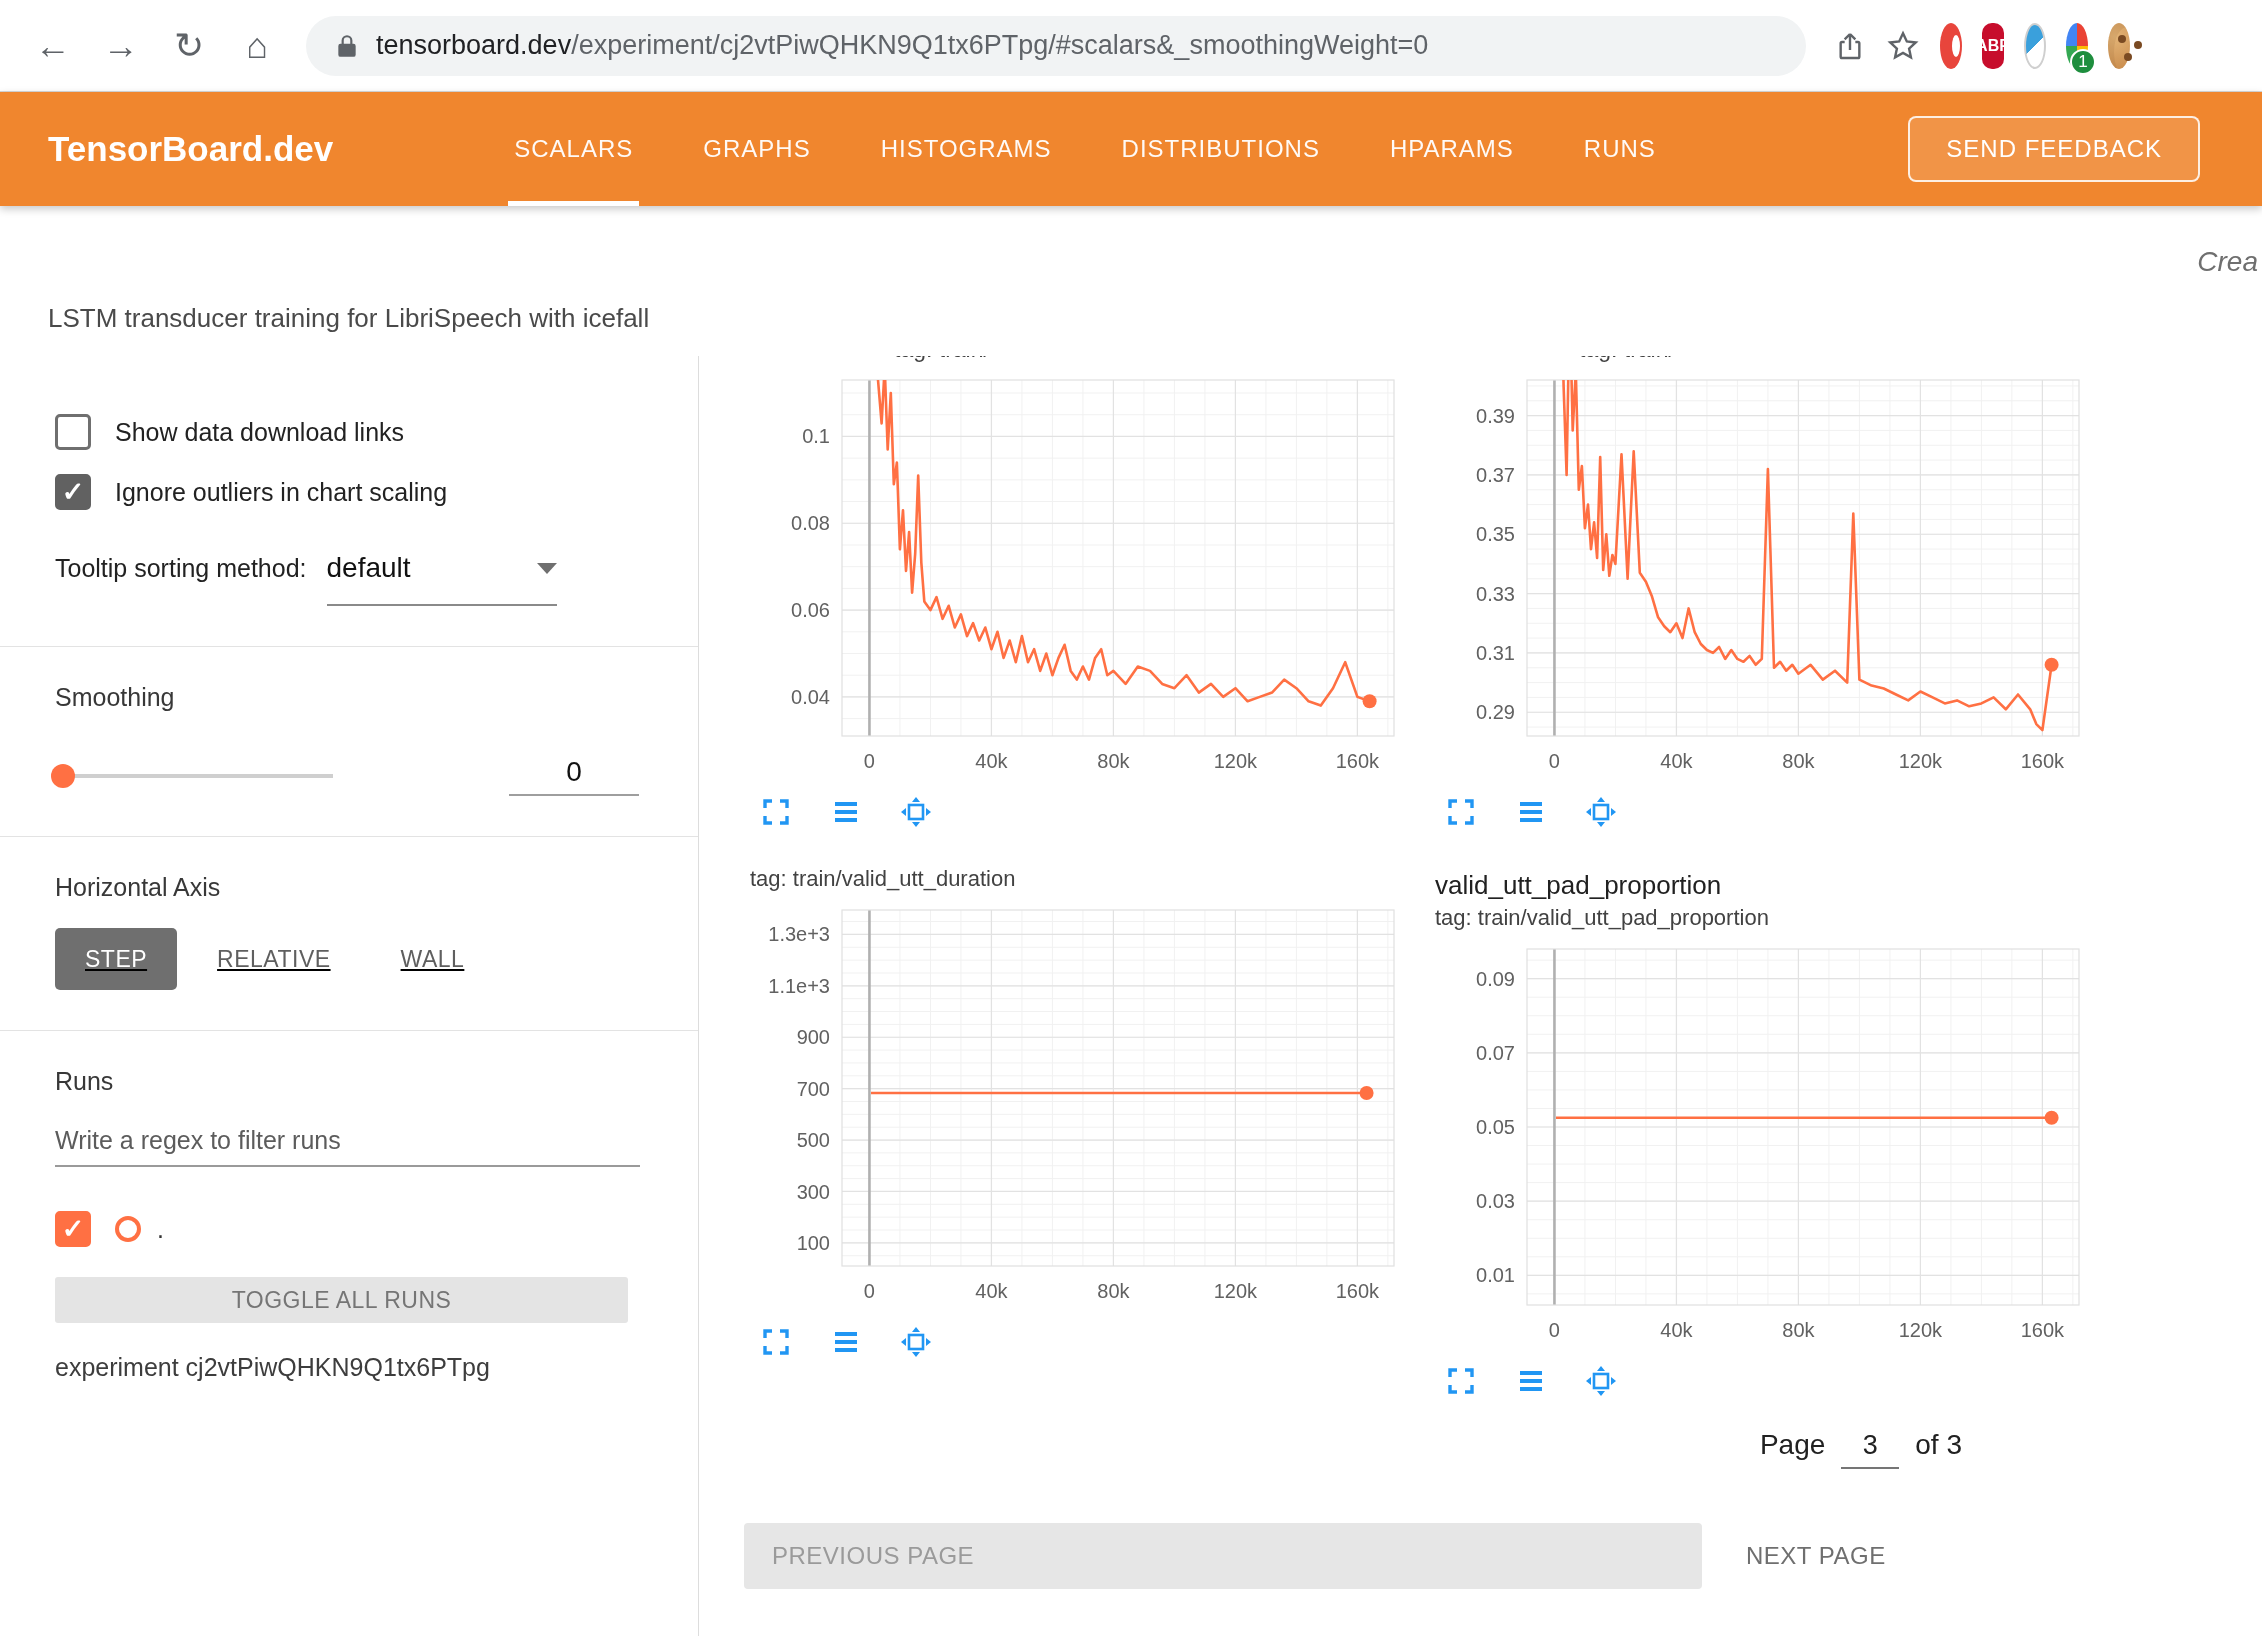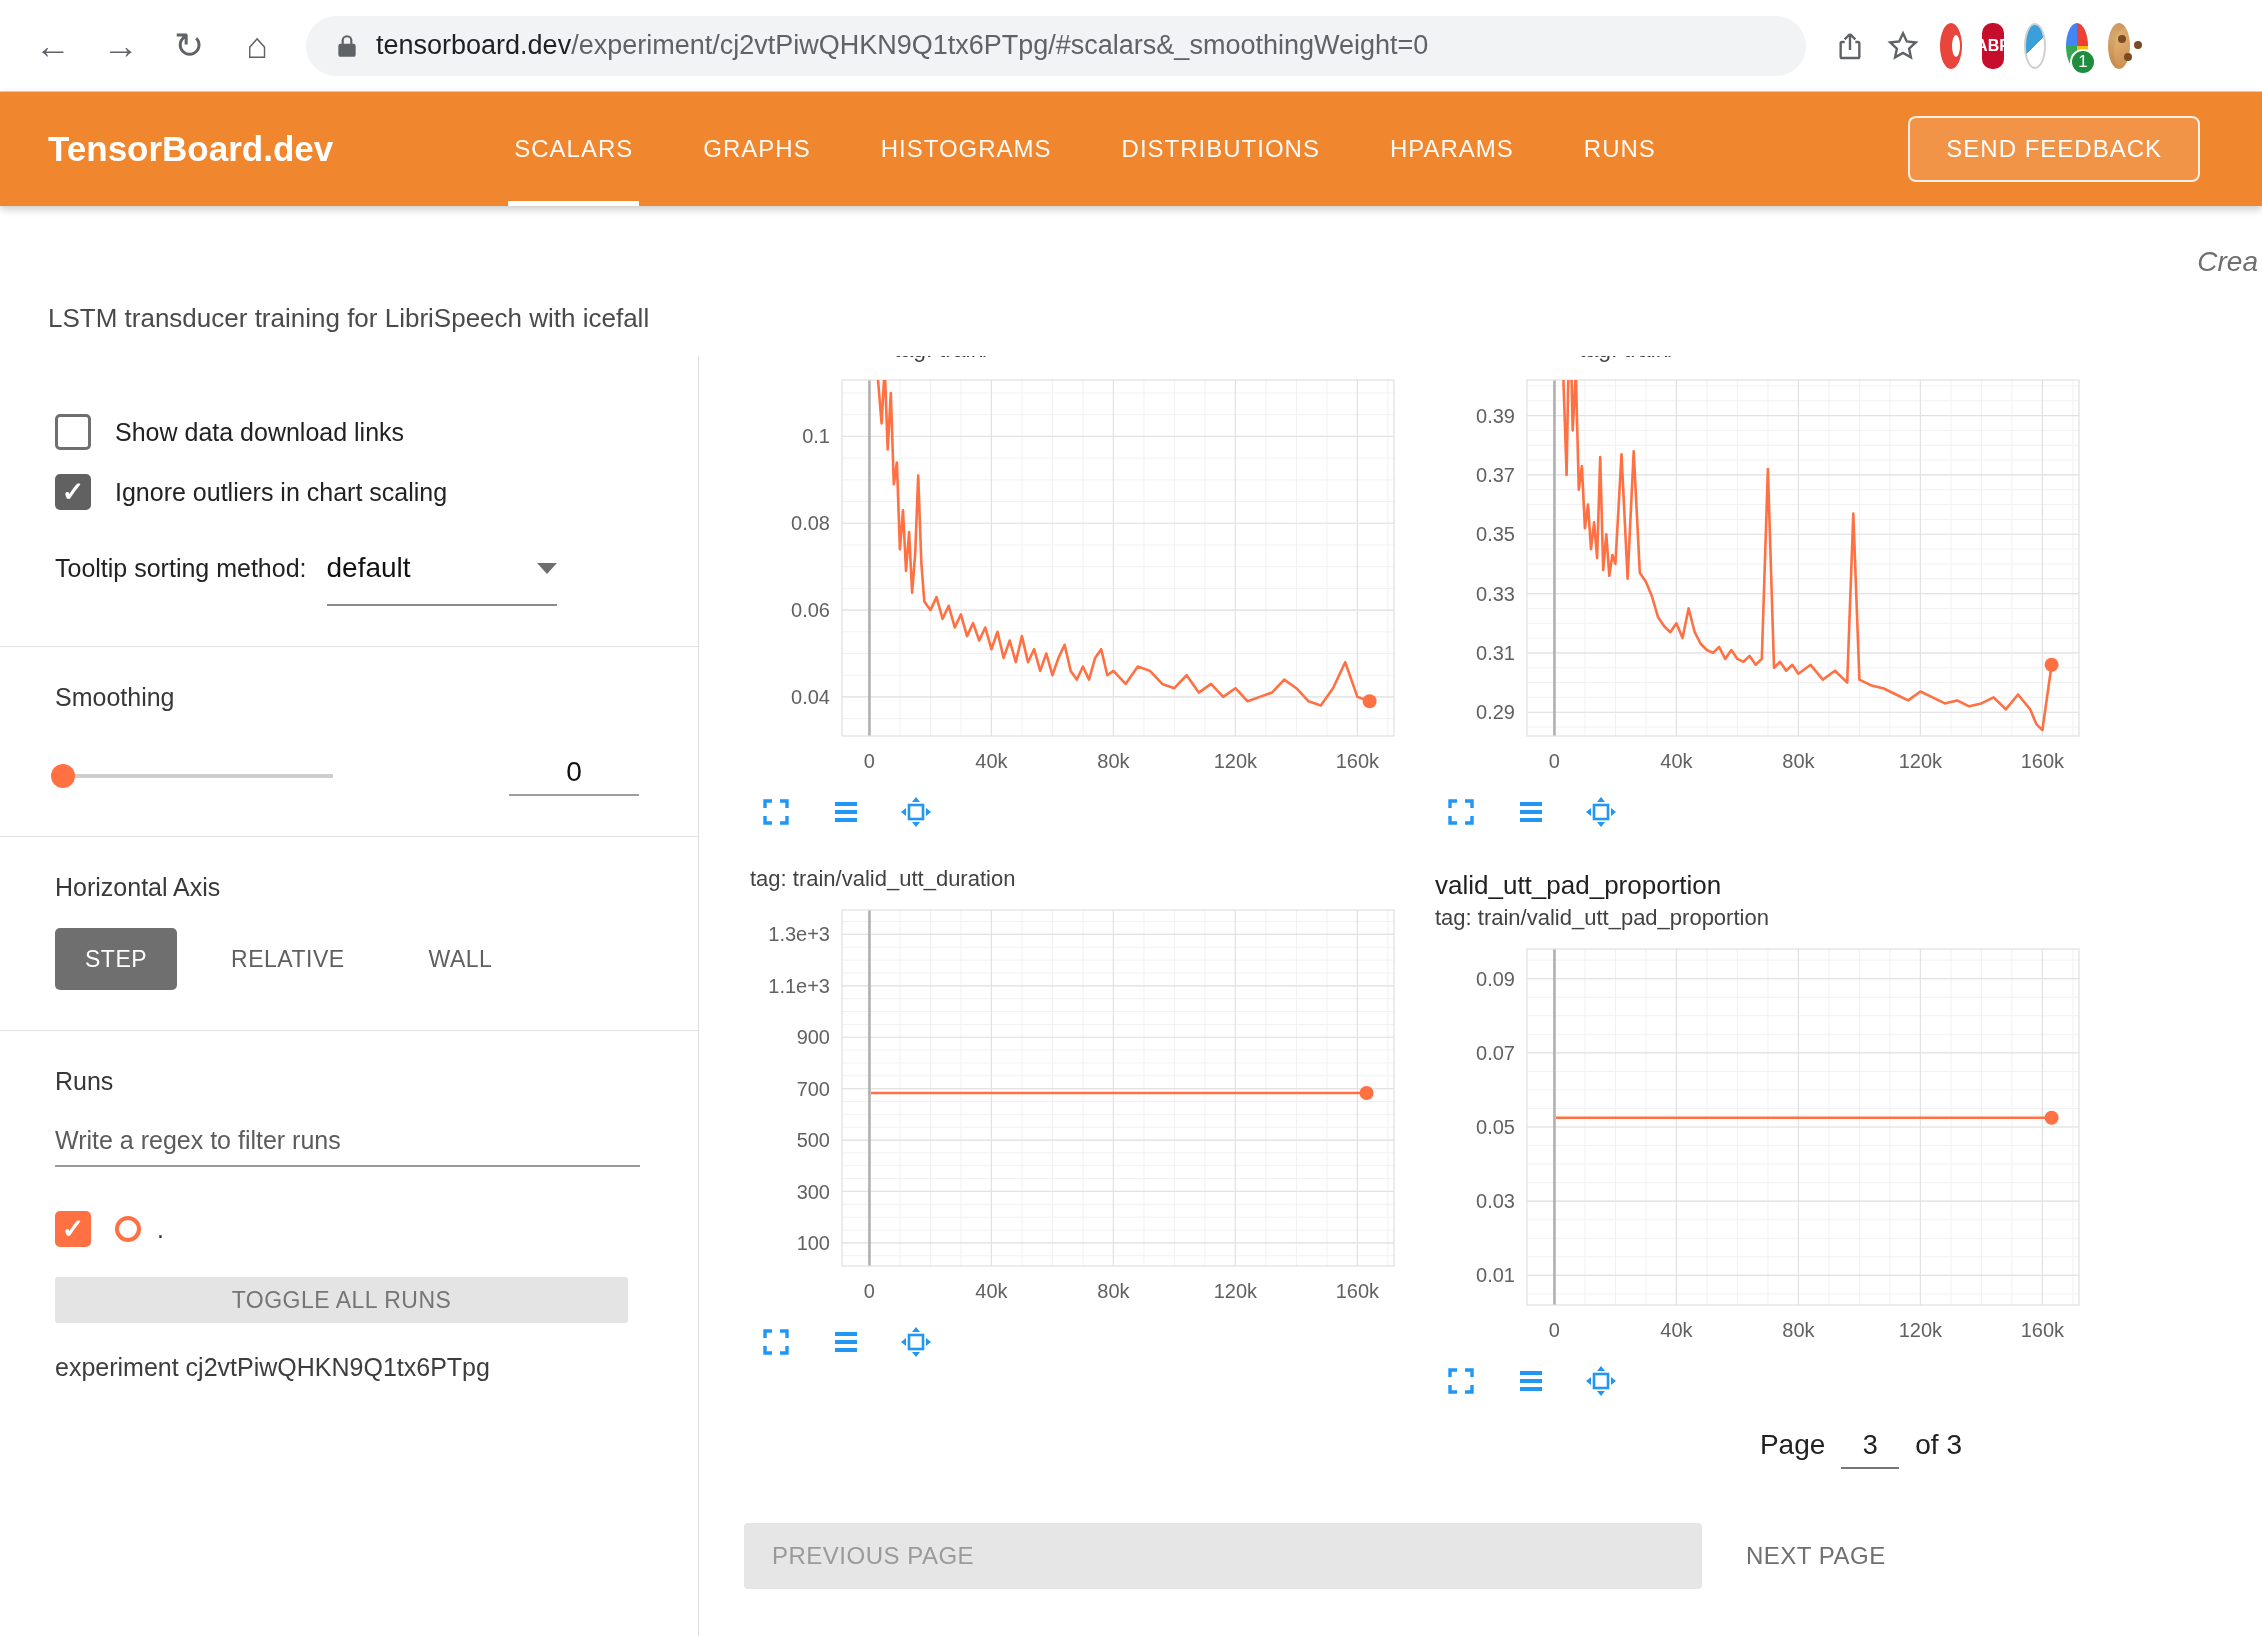--- a/index.html
+++ b/index.html
@@ -81,21 +81,21 @@
     width:calc(100% + 55px); }
   .section-label { font-size:25px; color:#383838; }
   .slider-row { display:flex; align-items:center; margin-top:44px; }
   .slider { width:278px; height:4px; background:#cfcfcf; position:relative;
     cursor:pointer; }
   .thumb { position:absolute; left:-4px; top:-10px; width:24px; height:24px;
     border-radius:50%; background:#ff7043; }
   .slider-value { margin-left:176px; width:130px; text-align:center; font-size:28px;
     color:#111; border:none; border-bottom:2px solid #9e9e9e; background:transparent;
     font-family:inherit; padding-bottom:6px; }
-  .axis-btns { display:flex; gap:24px; margin-top:26px; }
+  .axis-btns { display:flex; gap:10px; margin-top:26px;text-decoration:underline; }
   .axis-btn { height:62px; padding:0 30px; border:none; background:transparent;
     color:#5f5f5f; font-size:23px; letter-spacing:0.5px; font-family:inherit;
     border-radius:5px; cursor:pointer; }
   .axis-btn.selected { background:#6f6f6f; color:#fff; }
   .regex-input { margin-top:30px; width:585px; border:none;
     border-bottom:2px solid #9a9a9a; font-size:25px; color:#444;
     background:transparent; font-family:inherit; padding-bottom:10px; }
   .regex-input::placeholder { color:#5c5c5c; opacity:1; }
   .run-row { display:flex; align-items:center; margin-top:44px; }
   .run-circle { width:26px; height:26px; border-radius:50%;

